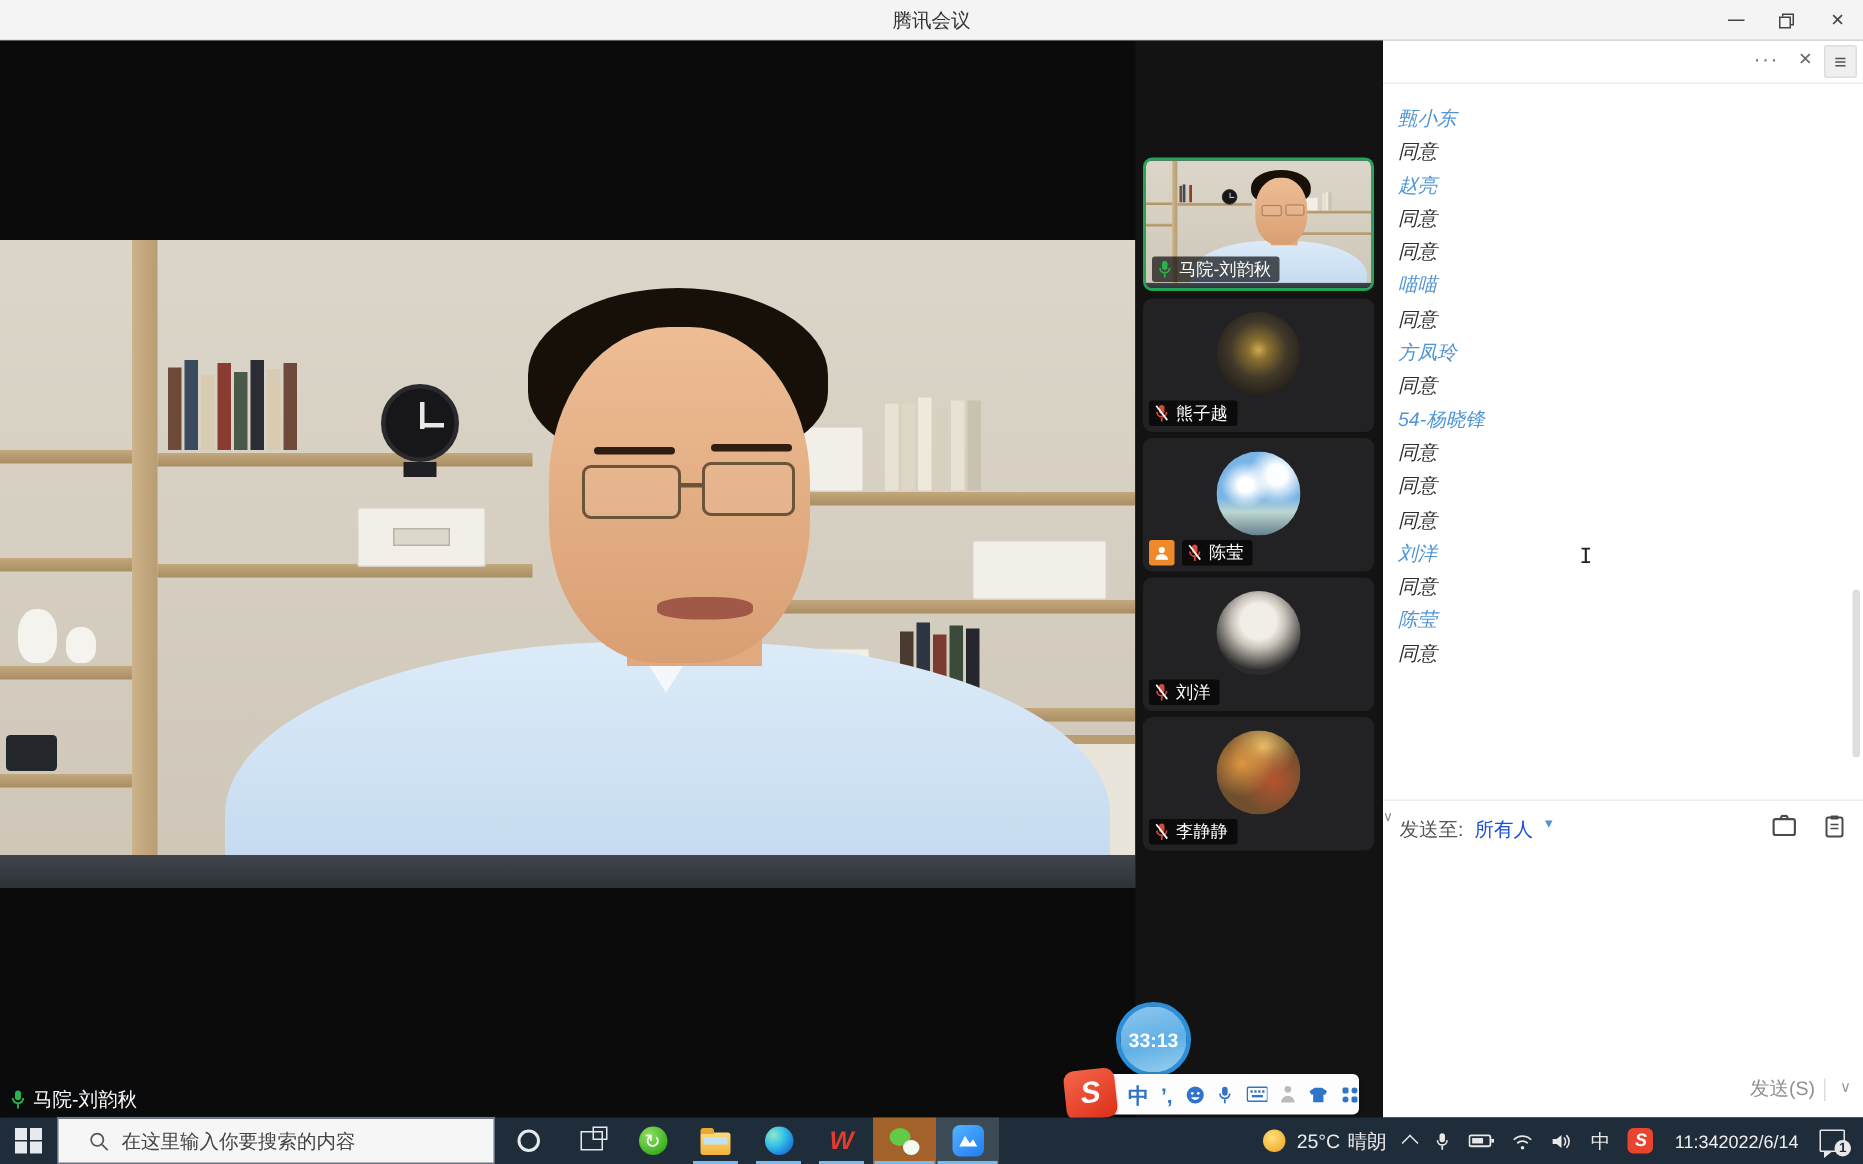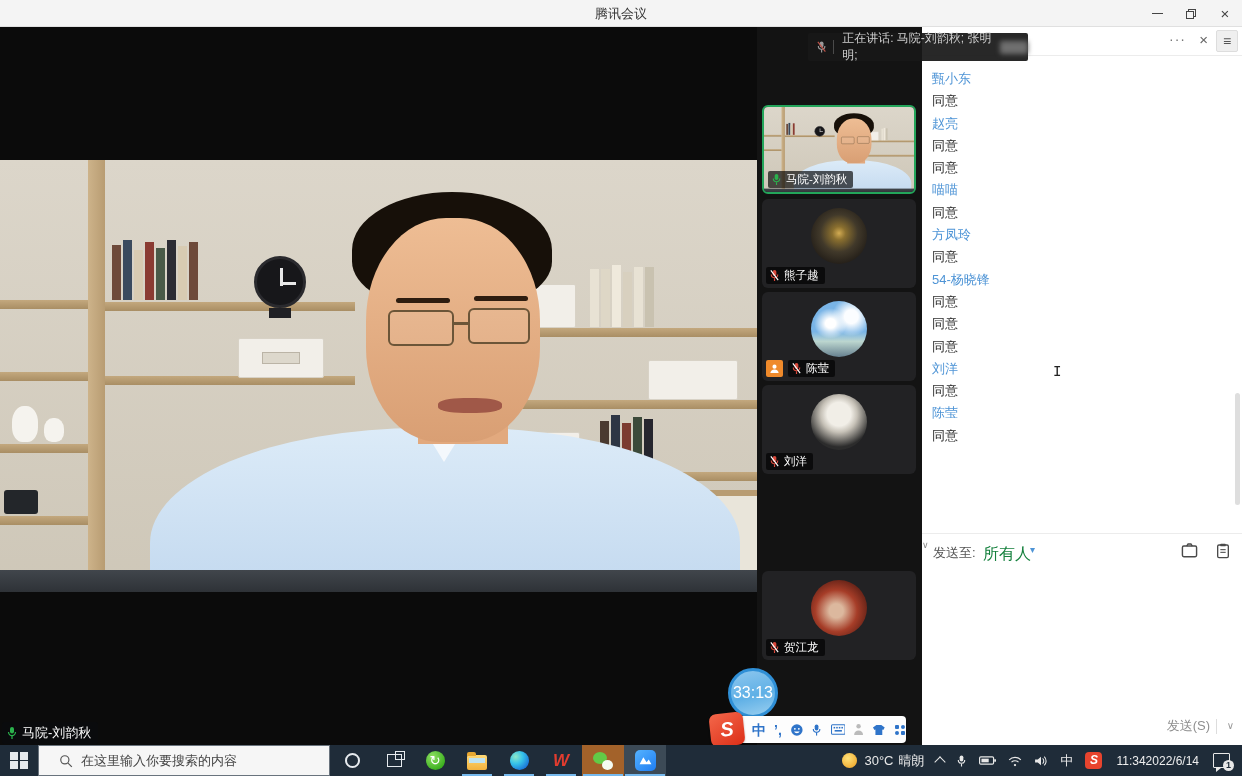--- a/index.html
+++ b/index.html
@@ -57,40 +57,40 @@
   .tile .tlabel.shift { left:26px; }
   .avatar { position:absolute; left:50%; top:42%; width:56px; height:56px; margin:-28px 0 0 -28px; border-radius:50%; }
   .av2 { background:radial-gradient(circle at 50% 45%, #d2ab52 0%, #8a6f2f 16%, #41392a 45%, #241f19 75%); }
   .av3 { background:radial-gradient(ellipse at 35% 40%, #ffffff 10%, rgba(255,255,255,0) 32%), radial-gradient(ellipse at 72% 28%, #fbfdff 12%, rgba(255,255,255,0) 34%), linear-gradient(#79b4e6 55%, #bcd6cf 72%, #66808f); }
   .av4 { background:radial-gradient(circle at 50% 36%, #f1eee7 26%, #c6c1b7 40%, #2c2c2c 72%); }
   .av5b { background:radial-gradient(circle at 30% 40%, #dd9440 0%, rgba(0,0,0,0) 42%), radial-gradient(circle at 68% 60%, #b5542e 0%, rgba(0,0,0,0) 46%), radial-gradient(circle at 55% 20%, #ecc36a 0%, rgba(0,0,0,0) 40%); background-color:#6f4f2e; }
   .av6 { background:radial-gradient(circle at 45% 55%, #dcb89e 16%, #a63d28 48%, #5d1f15 78%); }
   .badge-host { position:absolute; left:4px; bottom:4px; width:17px; height:17px; background:#ef8a2b; border-radius:2px; display:flex; align-items:center; justify-content:center; }
 
   
-  #timer { position:absolute; left:728px; top:668px; width:50px; height:50px; border-radius:50%; border:3px solid #2f8fd6; background:linear-gradient(165deg,#8ec7ee 0%,#5fb0e6 55%,#9bd0f0 100%); display:flex; align-items:center; justify-content:center; color:#fff; font-size:16px; font-weight:normal; }
+  #timer { position:absolute; left:744px; top:668px; width:50px; height:50px; border-radius:50%; border:3px solid #2f8fd6; background:linear-gradient(165deg,#8ec7ee 0%,#5fb0e6 55%,#9bd0f0 100%); display:flex; align-items:center; justify-content:center; color:#fff; font-size:13px; font-weight:bold; }
   #sogou { position:absolute; left:716px; top:716px; width:190px; height:27px; background:#fdfdfd; border-radius:4px; box-shadow:0 1px 3px rgba(0,0,0,0.35); display:flex; align-items:center; gap:8px; padding-left:36px; }
   #sogou .slogo { position:absolute; left:-6px; top:-3px; width:34px; height:33px; background:linear-gradient(150deg,#f4674a,#dc2f18); border-radius:7px; transform:rotate(-6deg); display:flex; align-items:center; justify-content:center; color:#fff; font-weight:bold; font-size:20px; font-style:italic; box-shadow:0 1px 2px rgba(0,0,0,0.3); }
   #sogou .sg { color:#2f74c9; font-size:14px; font-weight:bold; line-height:1; }
 
   
   #chat { position:absolute; left:922px; top:27px; width:320px; height:718px; background:#ffffff; }
   #chat-header { position:absolute; left:0; top:0; width:100%; height:29px; border-bottom:1px solid #ececec; }
   #chat-more { position:absolute; right:56px; top:4px; color:#777; font-size:14px; letter-spacing:1px; }
   #chat-close { position:absolute; right:34px; top:4px; color:#666; font-size:15px; }
   #chat-menu { position:absolute; right:4px; top:3px; width:22px; height:22px; background:#efefef; border:1px solid #ddd; border-radius:2px; text-align:center; line-height:20px; color:#555; font-size:14px; }
-  #msglist { position:absolute; left:10px; top:41px; width:280px; }
+  #msglist { position:absolute; left:10px; top:41px; width:280px;font-style:italic; }
   .msg { font-size:13px; line-height:22.3px; }
   .msg .mname { color:#4e94d6; }
   .msg .mtext { color:#2e2e2e; }
   #ibeam { position:absolute; left:131px; top:336px; width:9px; height:15px; color:#222; font-size:14px; font-family:"DejaVu Sans Mono",monospace; }
   #chat-scrollbar { position:absolute; right:2px; top:366px; width:5px; height:112px; background:#dedede; border-radius:3px; }
   #sendto-row { position:absolute; left:0; top:506px; width:100%; height:34px; border-top:1px solid #ececec; }
   #sendto-row .lbl { position:absolute; left:11px; top:10px; font-size:13px; color:#555; }
-  #sendto-row .val { position:absolute; left:61px; top:10px; font-size:16px; color:#15803d; }
+  #sendto-row .val { position:absolute; left:61px; top:10px; font-size:13px; color:#1d4ed8; }
   #sendto-row .caret { position:absolute; left:108px; top:10px; font-size:10px; color:#4e94d6; }
   .tool-ic { position:absolute; top:9px; }
   #ic-shot { right:44px; } #ic-shot-chev { right:36px; top:13px; font-size:9px; color:#888; }
   #ic-clip { right:12px; }
   #input-zone { position:absolute; left:0; top:540px; width:100%; height:150px; }
   #send-row { position:absolute; left:0; bottom:5px; width:100%; height:26px; }
   #send-btn { position:absolute; right:32px; top:3px; font-size:13px; color:#8f8f8f; }
   #send-div { position:absolute; right:25px; top:5px; width:1px; height:15px; background:#ddd; }
   #send-chev { position:absolute; right:8px; top:6px; font-size:10px; color:#999; }
 
@@ -312,33 +312,33 @@
         <svg width="11" height="13" viewBox="0 0 24 28">
             <rect x="8" y="2" width="8" height="13" rx="4" fill="#d9483b"></rect>
             <path d="M5 12a7 7 0 0 0 14 0" stroke="#d9483b" stroke-width="2.5" fill="none"></path>
             <line x1="12" y1="20" x2="12" y2="26" stroke="#d9483b" stroke-width="2.5"></line>
             <line x1="4" y1="3" x2="20" y2="24" stroke="#fff" stroke-width="2.5"></line>
           </svg>
         <span>刘洋</span>
       </div>
     </div>
 
-
-    <div class="tile" style="top:544px;">
-      <div class="avatar av6"></div>
+    <div class="tile" style="top:451px;">
+      <div class="avatar av5b"></div>
       <div class="tlabel">
         <svg width="11" height="13" viewBox="0 0 24 28">
             <rect x="8" y="2" width="8" height="13" rx="4" fill="#d9483b"></rect>
             <path d="M5 12a7 7 0 0 0 14 0" stroke="#d9483b" stroke-width="2.5" fill="none"></path>
             <line x1="12" y1="20" x2="12" y2="26" stroke="#d9483b" stroke-width="2.5"></line>
             <line x1="4" y1="3" x2="20" y2="24" stroke="#fff" stroke-width="2.5"></line>
           </svg>
-        <span>贺江龙</span>
-      </div>
-    </div>
+        <span>李静静</span>
+      </div>
+    </div>
+
   </div>
 
   <div id="timer">
       <span>33:13</span>
     </div>
 
   <div id="sogou">
     <div class="slogo">S</div>
     <span class="sg">中</span>
     <span class="sg">’,</span>
@@ -445,31 +445,20 @@
 
     <div id="input-zone"></div>
 
     <div id="send-row">
       <span id="send-btn">发送(S)</span>
       <span id="send-div"></span>
       <span id="send-chev">∨</span>
     </div>
   </div>
 
-  <div id="toast">
-    <svg style="margin-left:8px" width="12" height="14" viewBox="0 0 24 28">
-        <rect x="8" y="2" width="8" height="13" rx="4" fill="#9a9a9a"></rect>
-        <path d="M5 12a7 7 0 0 0 14 0" stroke="#9a9a9a" stroke-width="2.5" fill="none"></path>
-        <line x1="12" y1="20" x2="12" y2="26" stroke="#9a9a9a" stroke-width="2.5"></line>
-        <line x1="4" y1="3" x2="20" y2="24" stroke="#c0544a" stroke-width="2.5"></line>
-      </svg>
-    <span class="tdiv"></span>
-    <span>正在讲话: 马院-刘韵秋; 张明明;</span>
-    <span class="blur"></span>
-  </div>
 
   <div id="taskbar">
     <div class="tb-slot" id="start">
       <span class="winlogo">
           <i></i>
           <i></i>
           <i></i>
           <i></i>
         </span>
     </div>
@@ -514,21 +503,21 @@
           <svg width="13" height="9" viewBox="0 0 24 16">
             <path d="M1 15L8 2l6 9 4-5 5 9z" fill="#fff"></path>
           </svg>
         </span>
         <span class="uline"></span>
     </div>
 
     <div id="tray">
       <div class="tray-item">
         <span class="sun"></span>
-        <span style="margin-left:7px">30°C</span>
+        <span style="margin-left:7px">25°C</span>
         <span style="margin-left:5px">晴朗</span>
       </div>
       <div class="tray-item">
           <span class="chev-up"></span>
         </div>
       <div class="tray-item">
         <svg width="11" height="14" viewBox="0 0 24 28">
             <rect x="8" y="2" width="8" height="13" rx="4" fill="#e8e8e8"></rect>
             <path d="M5 12a7 7 0 0 0 14 0" stroke="#e8e8e8" stroke-width="2.5" fill="none"></path>
             <line x1="12" y1="20" x2="12" y2="26" stroke="#e8e8e8" stroke-width="2.5"></line>

